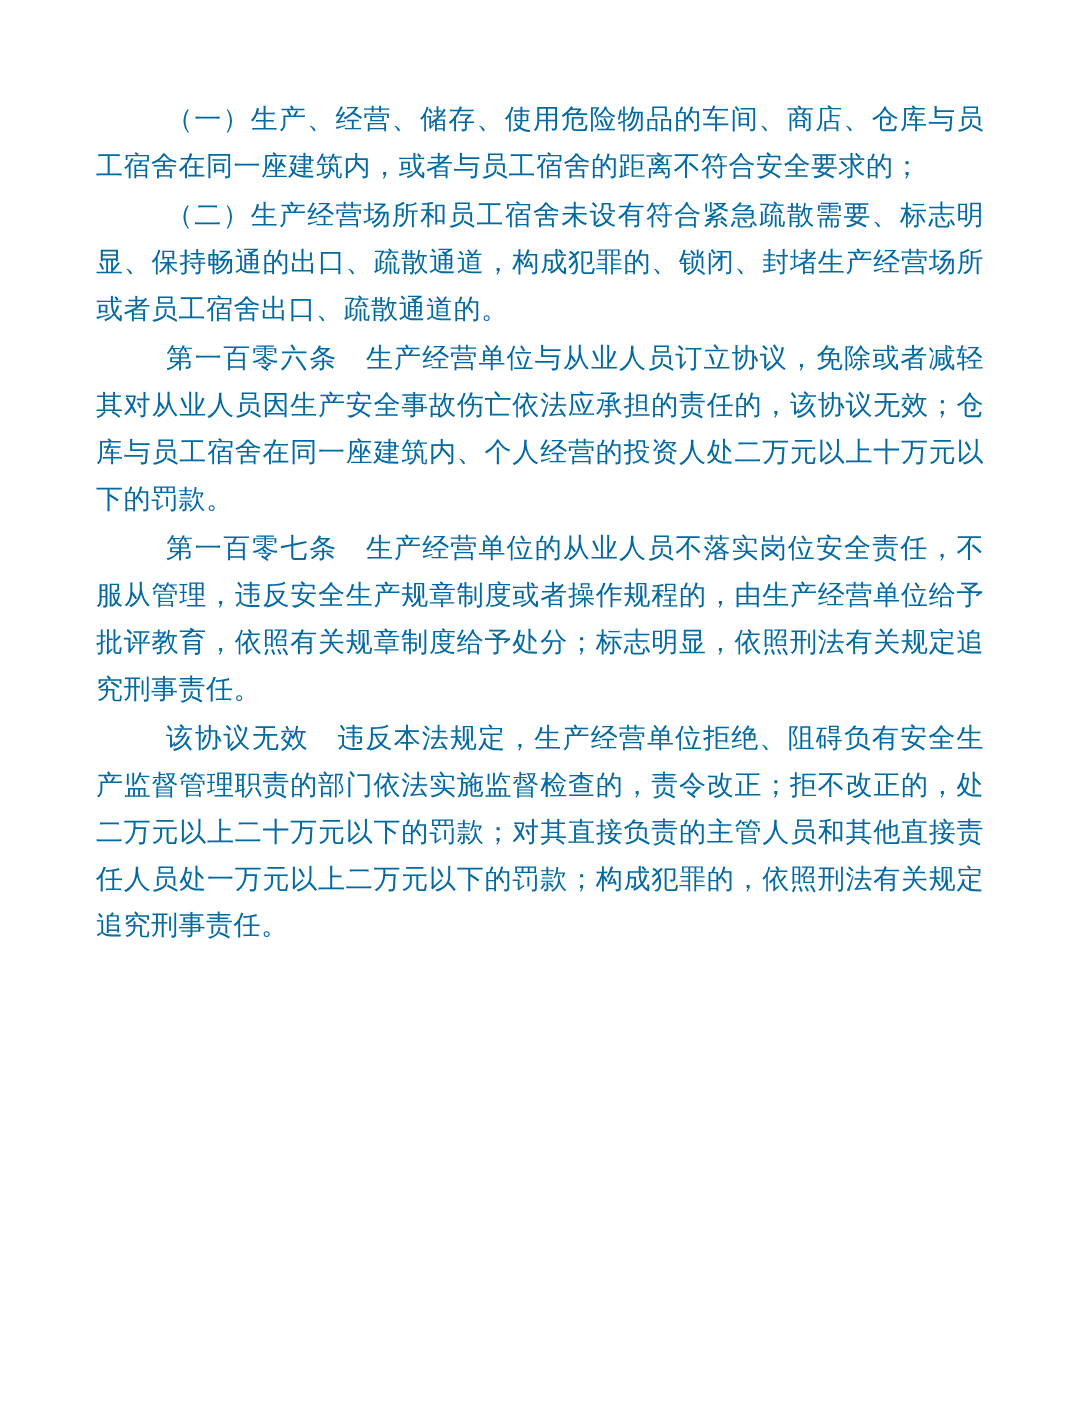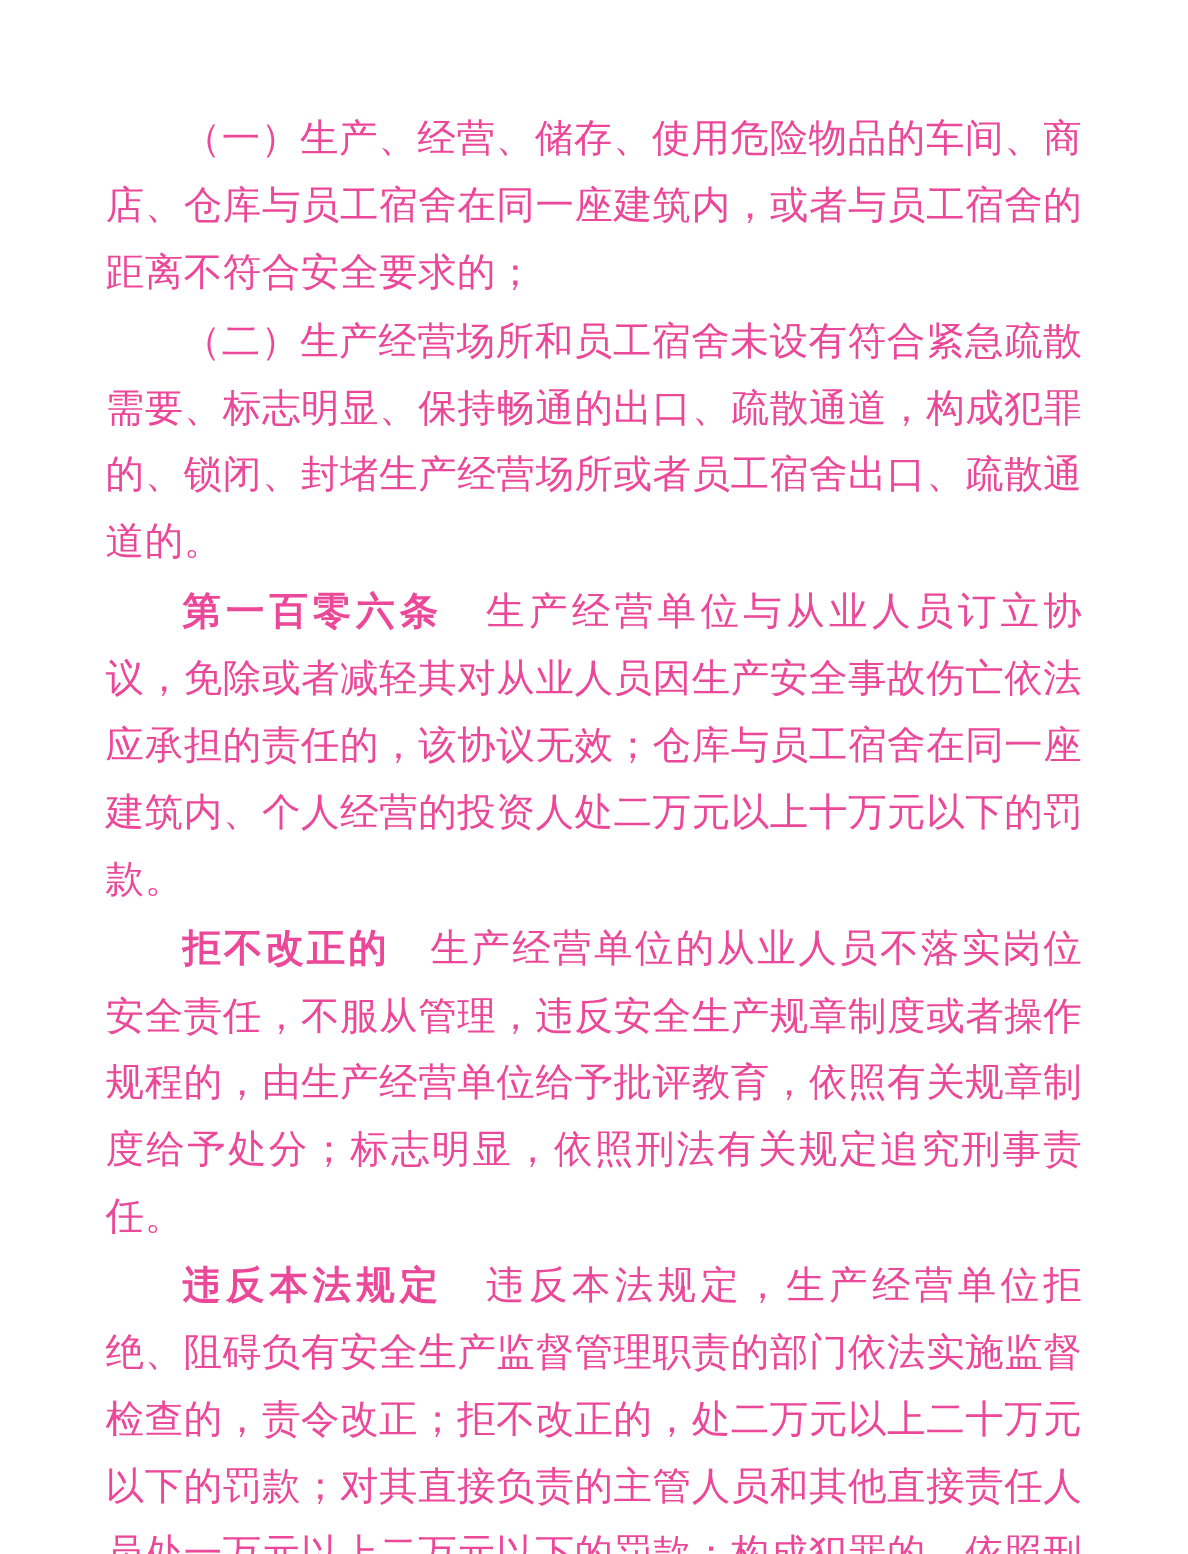--- a/index.html
+++ b/index.html
@@ -15,33 +15,33 @@
     overflow: hidden;
   }
   .page {
     box-sizing: border-box;
     width: 1080px;
     height: 1413px;
     padding: 96px 96px 0 96px;
     background: #ffffff;
   }
   .para {
-    font-size: 35px;
+    font-size: 27px;
     line-height: 1.74;
     letter-spacing: 0.5px;
     text-align: justify;
     text-justify: inter-ideograph;
     margin: 0 0 2px 0;
-    color: #ec4899;
+    color: #0369a1;
   }
   .para.indent {
     text-indent: 70px;
   }
   .article-label {
-    font-weight: bold;
+    font-weight: normal;
     letter-spacing: 1px;
   }
 </style>
 </head>
 <body>
 
 <div class="page">
 
   <p class="para indent">
     <span>（一）生产、经营、储存、使用危险物品的车间、商店、仓库与员工宿舍在同一座建筑内，或者与员工宿舍的距离不符合安全要求的；</span>
@@ -49,20 +49,20 @@
 
   <p class="para indent">
     <span>（二）生产经营场所和员工宿舍未设有符合紧急疏散需要、标志明显、保持畅通的出口、疏散通道，构成犯罪的、锁闭、封堵生产经营场所或者员工宿舍出口、疏散通道的。</span>
   </p>
 
   <p class="para indent">
     <span class="article-label">第一百零六条</span>　<span>生产经营单位与从业人员订立协议，免除或者减轻其对从业人员因生产安全事故伤亡依法应承担的责任的，该协议无效；仓库与员工宿舍在同一座建筑内、个人经营的投资人处二万元以上十万元以下的罚款。</span>
   </p>
 
   <p class="para indent">
-    <span class="article-label">拒不改正的</span>　<span>生产经营单位的从业人员不落实岗位安全责任，不服从管理，违反安全生产规章制度或者操作规程的，由生产经营单位给予批评教育，依照有关规章制度给予处分；标志明显，依照刑法有关规定追究刑事责任。</span>
+    <span class="article-label">第一百零七条</span>　<span>生产经营单位的从业人员不落实岗位安全责任，不服从管理，违反安全生产规章制度或者操作规程的，由生产经营单位给予批评教育，依照有关规章制度给予处分；标志明显，依照刑法有关规定追究刑事责任。</span>
   </p>
 
   <p class="para indent">
-    <span class="article-label">违反本法规定</span>　<span>违反本法规定，生产经营单位拒绝、阻碍负有安全生产监督管理职责的部门依法实施监督检查的，责令改正；拒不改正的，处二万元以上二十万元以下的罚款；对其直接负责的主管人员和其他直接责任人员处一万元以上二万元以下的罚款；构成犯罪的，依照刑法有关规定追究刑事责任。</span>
+    <span class="article-label">该协议无效</span>　<span>违反本法规定，生产经营单位拒绝、阻碍负有安全生产监督管理职责的部门依法实施监督检查的，责令改正；拒不改正的，处二万元以上二十万元以下的罚款；对其直接负责的主管人员和其他直接责任人员处一万元以上二万元以下的罚款；构成犯罪的，依照刑法有关规定追究刑事责任。</span>
   </p>
 
 </div>
 
 </body></html>

